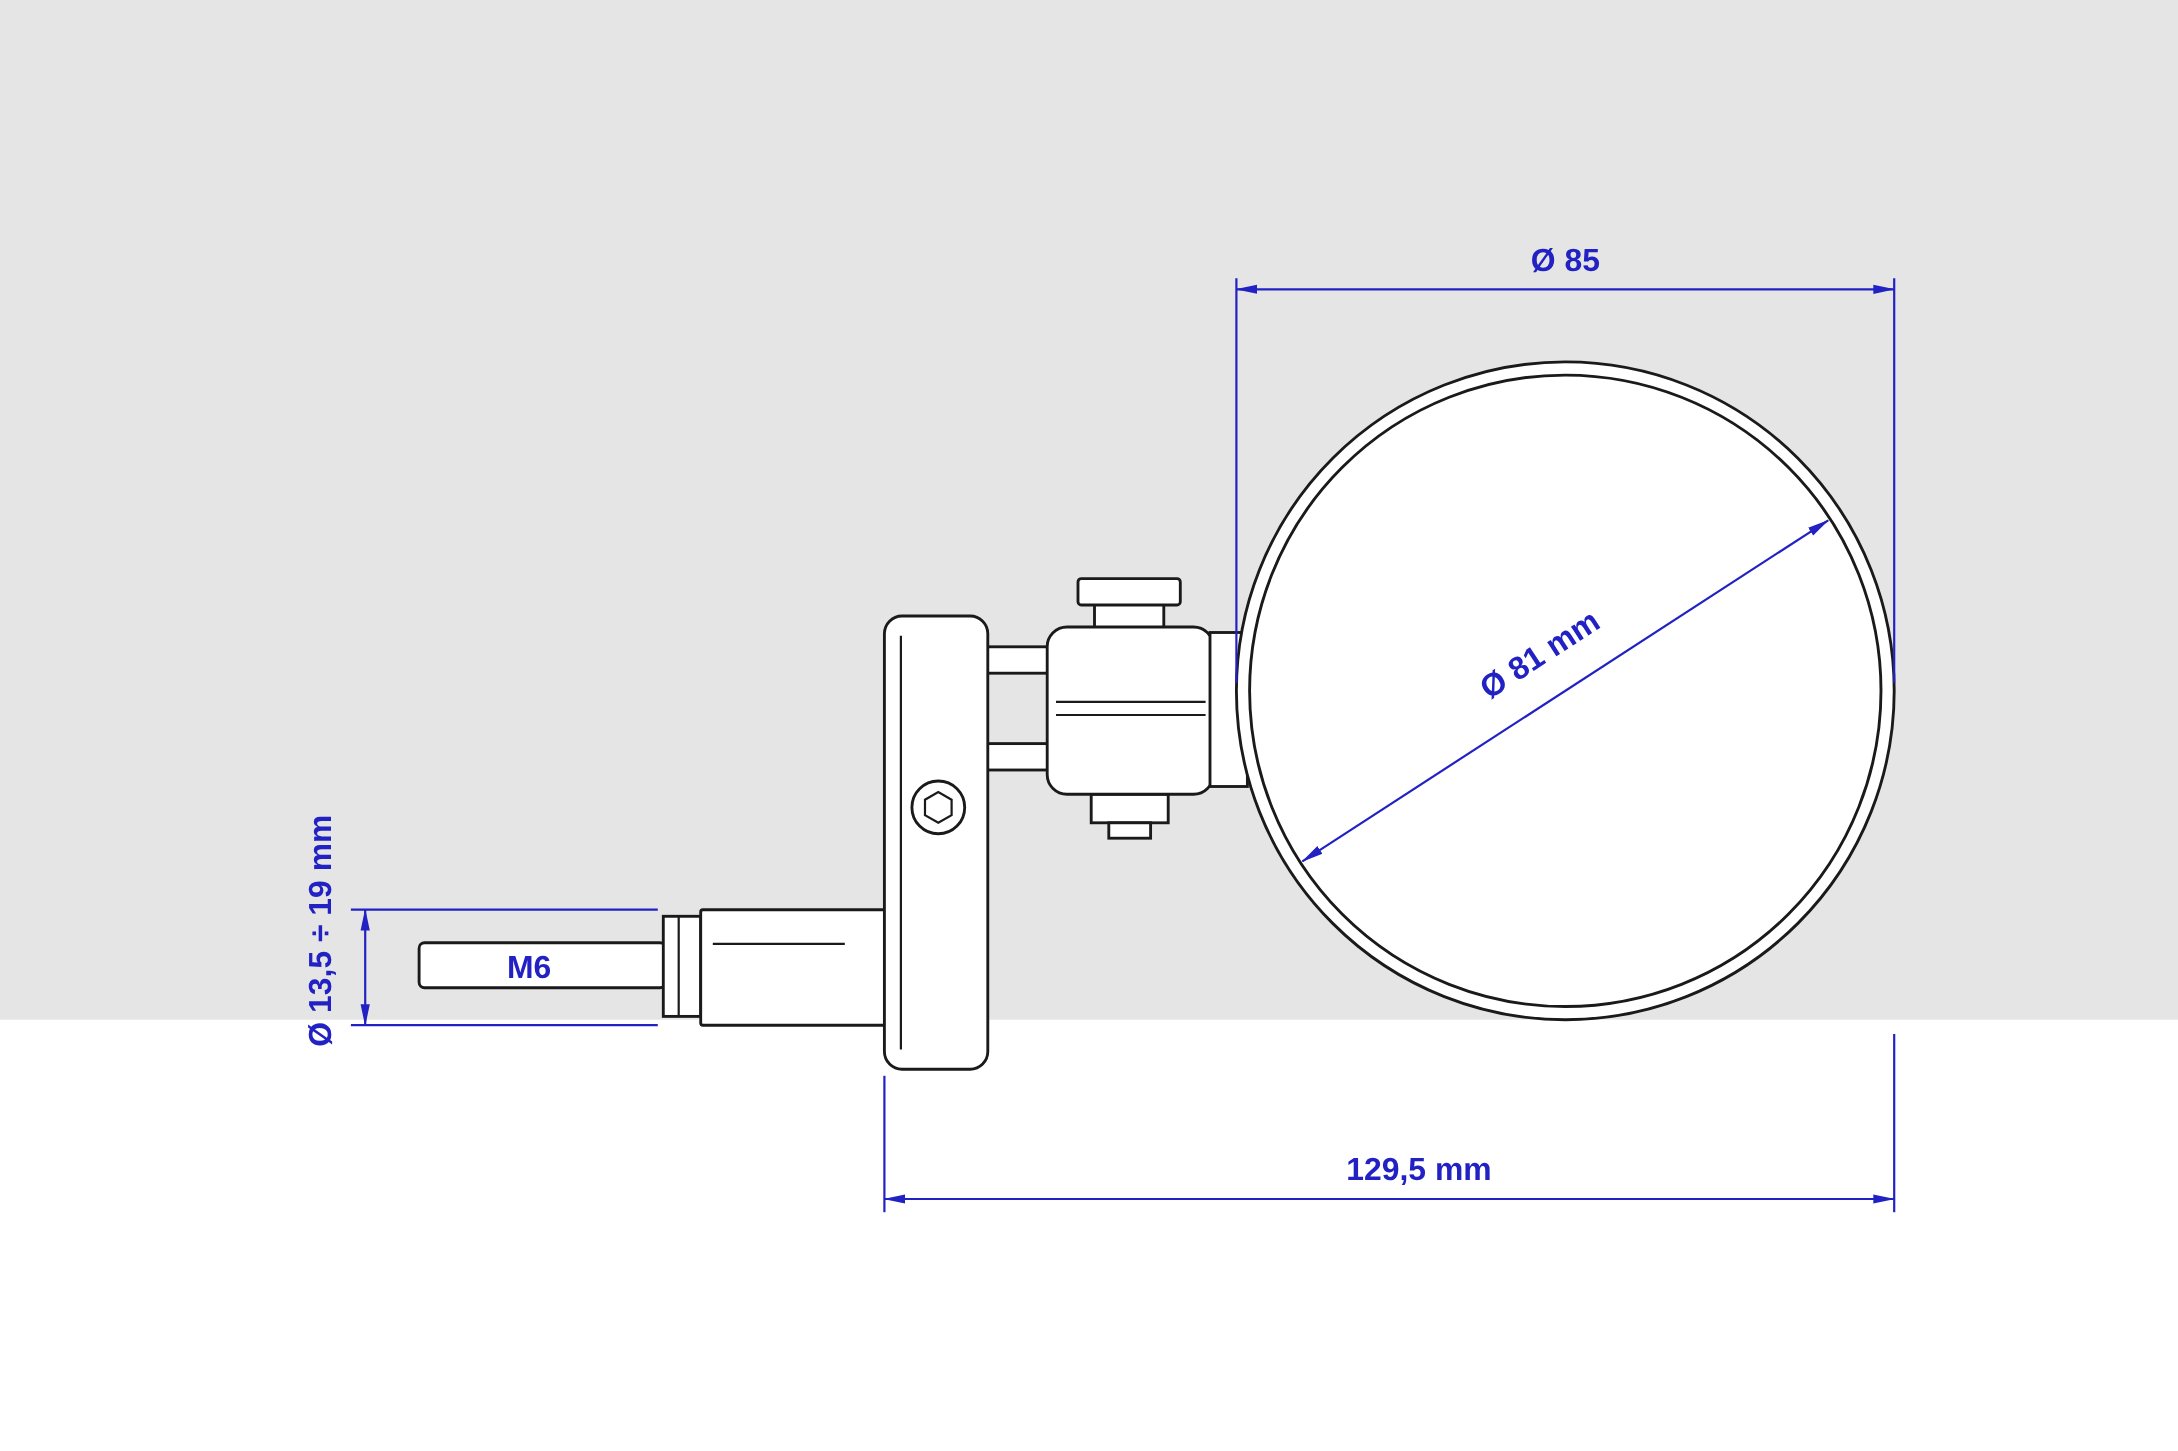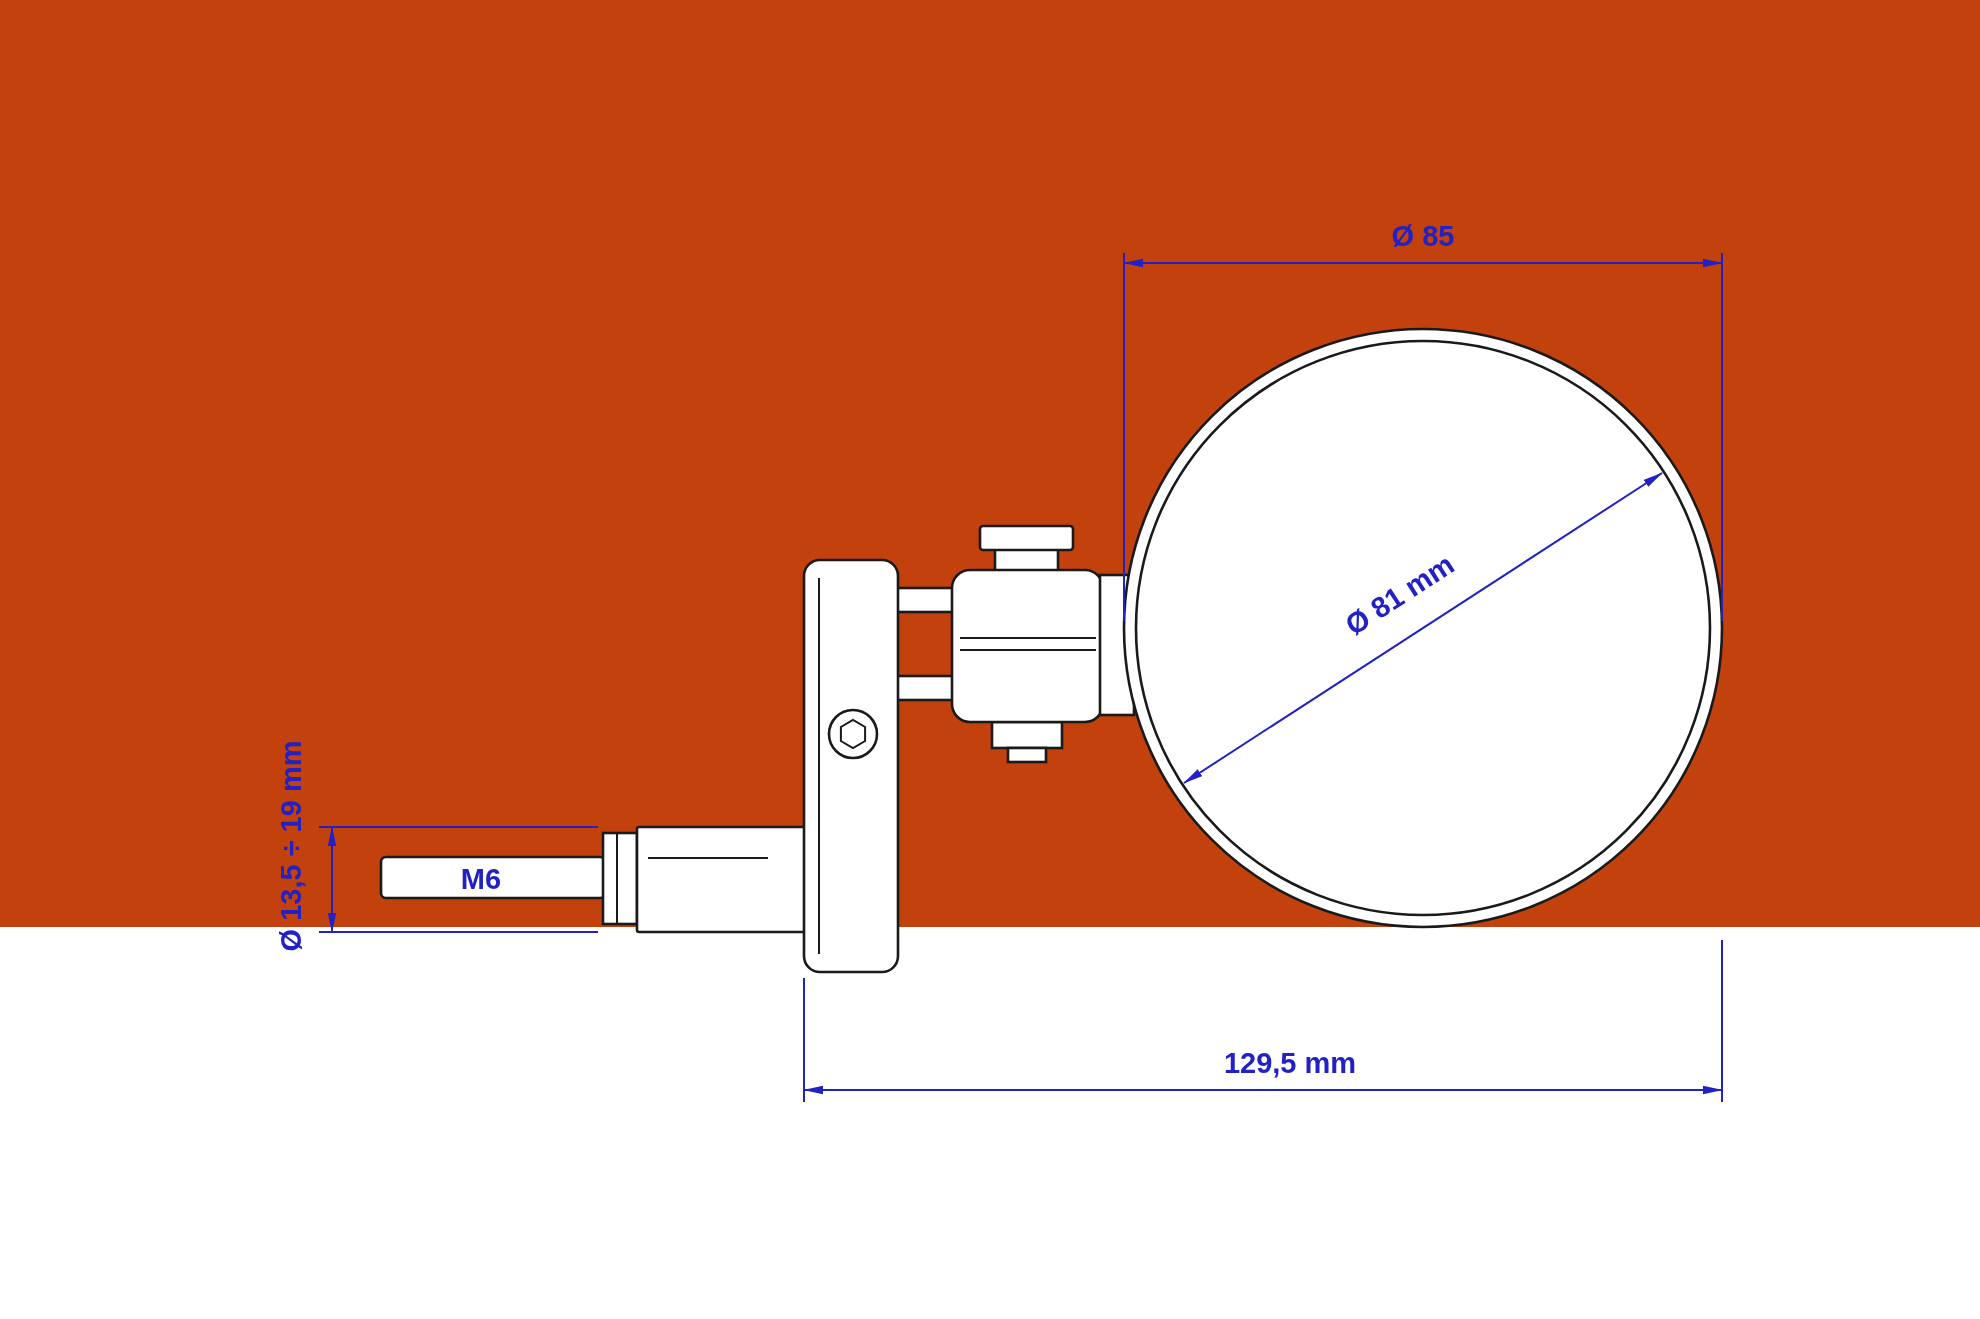--- a/index.html
+++ b/index.html
@@ -8,21 +8,21 @@
     background: #ffffff;
     width: 1980px;
     height: 1319px;
     overflow: hidden;
     font-family: "Liberation Sans", sans-serif;
   }
   .stage {
     position: relative;
     width: 1980px;
     height: 927px;
-    background: #c2410c;
+    background: #e5e5e5;
   }
   svg { display: block; }
   .ln  { stroke: #1a1a1a; stroke-width: 2.6; fill: none; }
   .lnf { stroke: #1a1a1a; stroke-width: 2.6; fill: #ffffff; }
   .ln2 { stroke: #1a1a1a; stroke-width: 2;   fill: none; }
   .dim { stroke: #2222c4; stroke-width: 2;   fill: none; }
   .ext { stroke: #2222c4; stroke-width: 2;   fill: none; }
   .dim-text {
     fill: #2222c4;
     font-family: "Liberation Sans", sans-serif;

